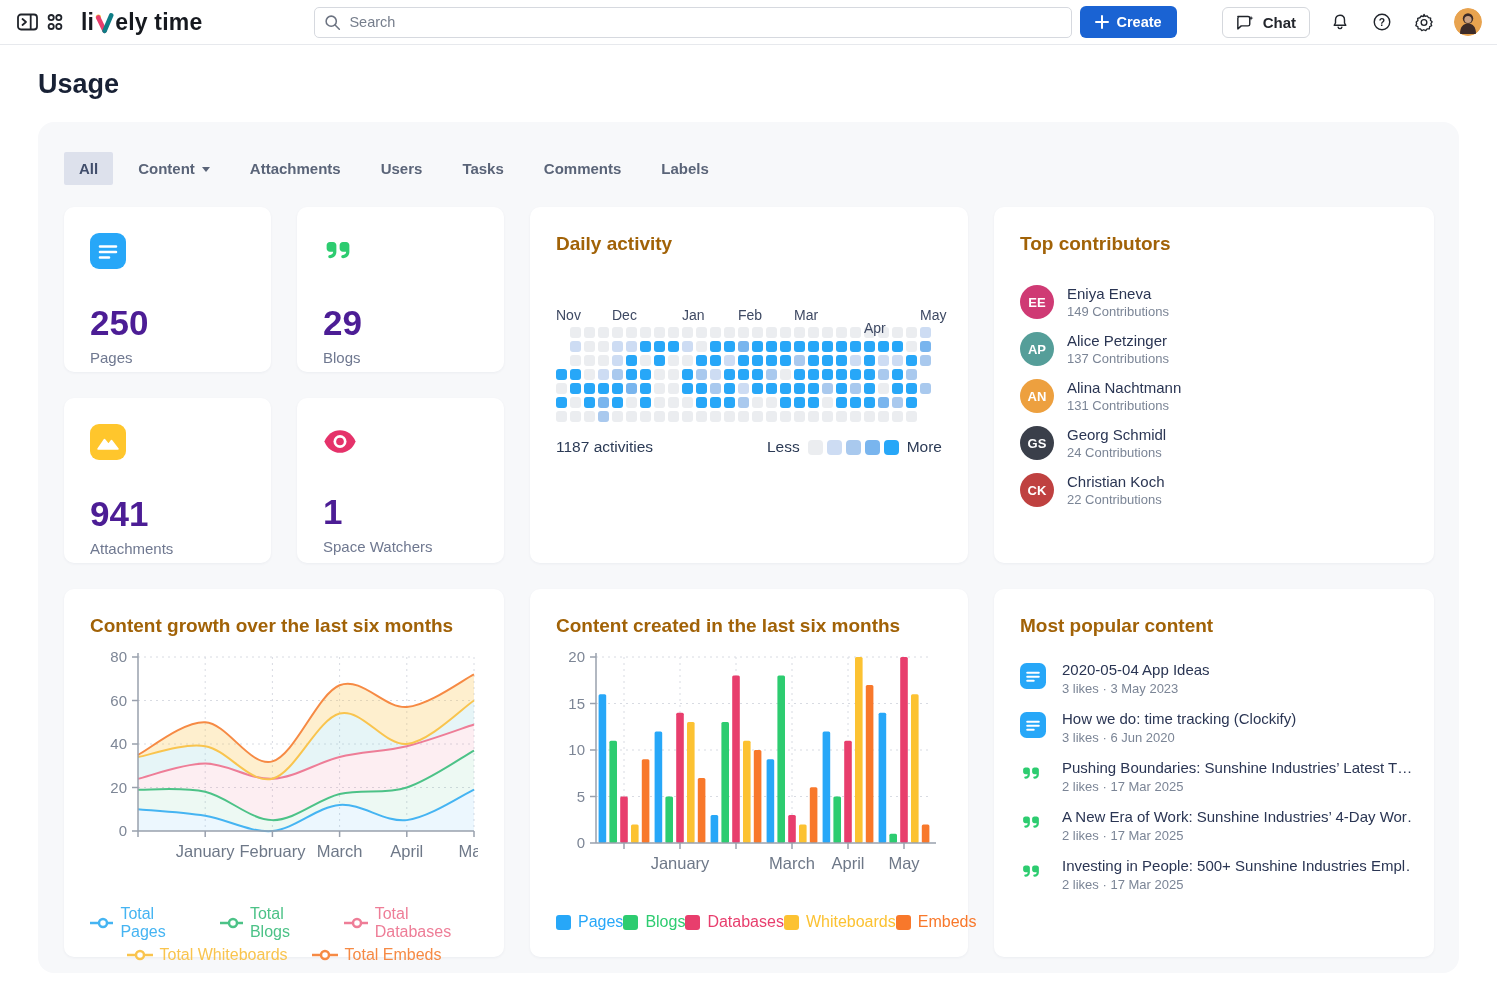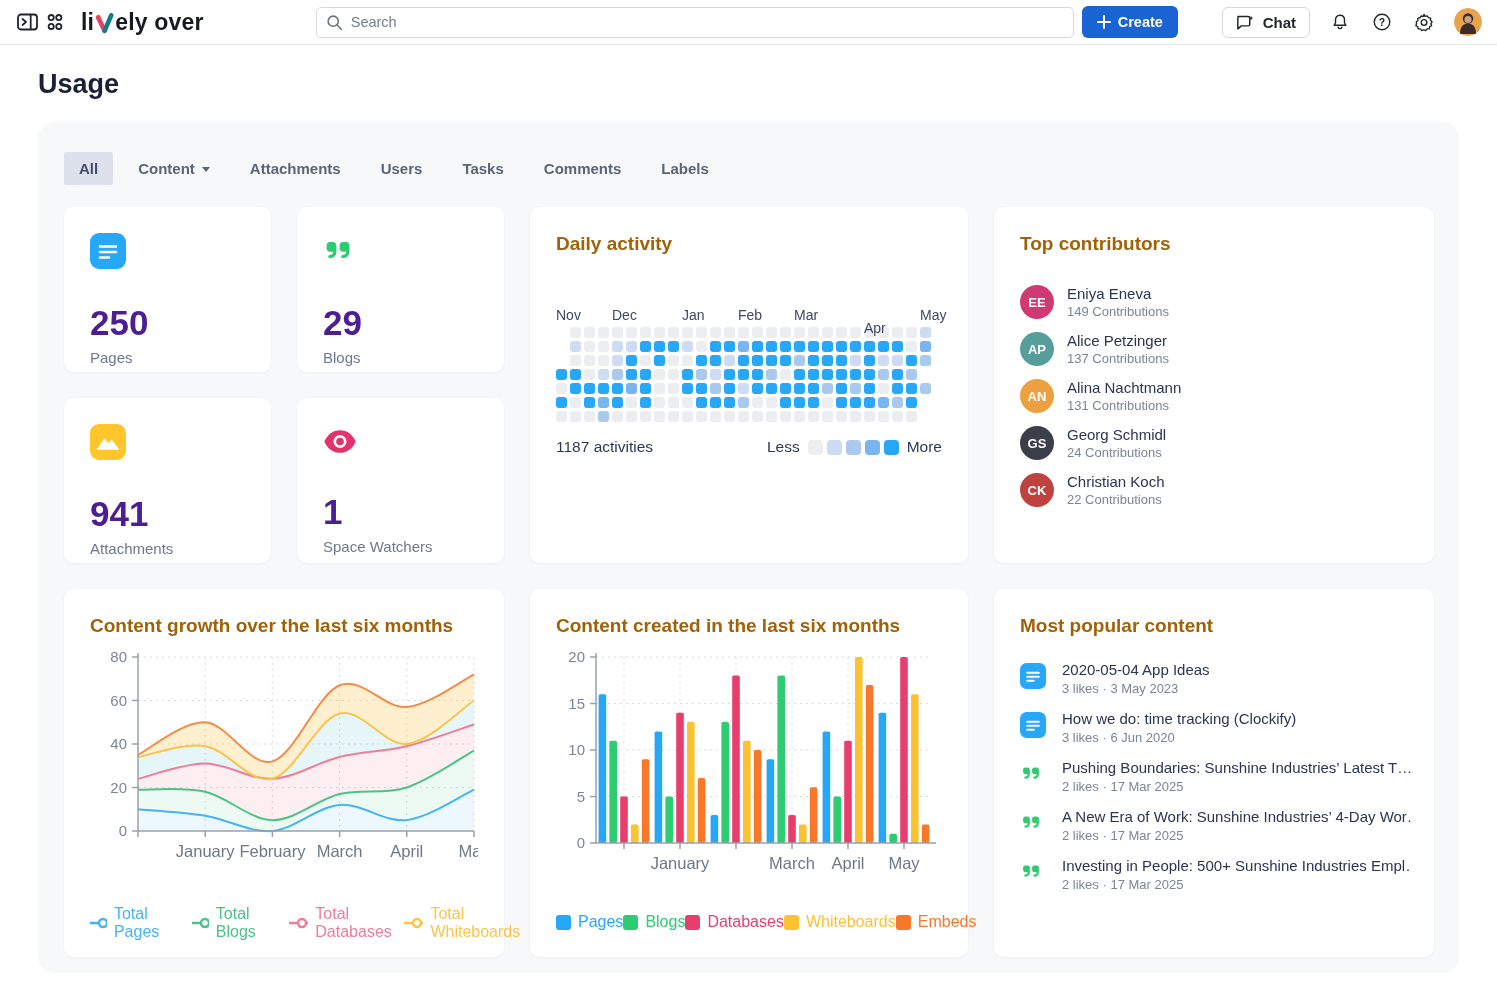--- a/index.html
+++ b/index.html
@@ -54,21 +54,21 @@
 
   
   .contrib-list { margin-top:30px; display:flex; flex-direction:column; gap:13px; }
   .contrib-item { display:flex; align-items:center; gap:13px; cursor:pointer; }
   .c-avatar { width:34px; height:34px; border-radius:50%; color:#fff; font-size:13px; font-weight:700; display:flex; align-items:center; justify-content:center; flex:none; }
   .c-name { font-size:15px; color:#2a3553; font-weight:500; }
   .c-meta { font-size:13px; color:#7b8596; margin-top:2px; }
 
   
   .chart-box { margin-top:8px; }
-  .legend-rows { display:flex; flex-direction:row; align-items:center; gap:5px; margin-top:6px; }
+  .legend-rows { display:flex; flex-direction:column; align-items:center; gap:5px; margin-top:6px; }
   .legend-row { display:flex; gap:24px; }
   .lg-item { display:flex; align-items:center; gap:7px; font-size:16px; font-weight:500; cursor:pointer; }
   .bar-legend { display:flex; justify-content:space-between; margin-top:12px; }
   .bl-item { display:flex; align-items:center; gap:7px; font-size:16px; font-weight:500; cursor:pointer; }
   .bl-swatch { width:15px; height:15px; border-radius:3px; }
 
   
   .pop-list { margin-top:24px; display:flex; flex-direction:column; gap:14px; }
   .pop-item { display:flex; gap:14px; cursor:pointer; }
   .pop-icon { width:28px; flex:none; display:flex; justify-content:flex-start; padding-top:2px; }
@@ -95,21 +95,21 @@
           <circle cx="13.8" cy="14.4" r="2.6" fill="none" stroke="#20242b" stroke-width="1.8"></circle>
         </svg>
     </button>
     <div class="logo">
       <span>li</span>
       <svg width="19" height="21" viewBox="0 0 19 21">
           <circle cx="3.4" cy="4.2" r="2.6" fill="#f6c344"></circle>
           <path d="M3.2 4.5 L9.6 17.8" stroke="#e83e6d" stroke-width="4.6" stroke-linecap="round" fill="none"></path>
           <path d="M16.2 2.4 L9.6 17.8" stroke="#0e7d86" stroke-width="4.6" stroke-linecap="round" fill="none"></path>
         </svg>
-      <span>ely over</span>
+      <span>ely time</span>
     </div>
   </div>
 
   <div class="search-wrap">
     <span class="search-icon">
       <svg width="17" height="17" viewBox="0 0 20 20">
           <circle cx="8.5" cy="8.5" r="6" fill="none" stroke="#6b7280" stroke-width="1.8"></circle>
           <line x1="13" y1="13" x2="18" y2="18" stroke="#6b7280" stroke-width="1.8" stroke-linecap="round"></line>
         </svg>
     </span>

